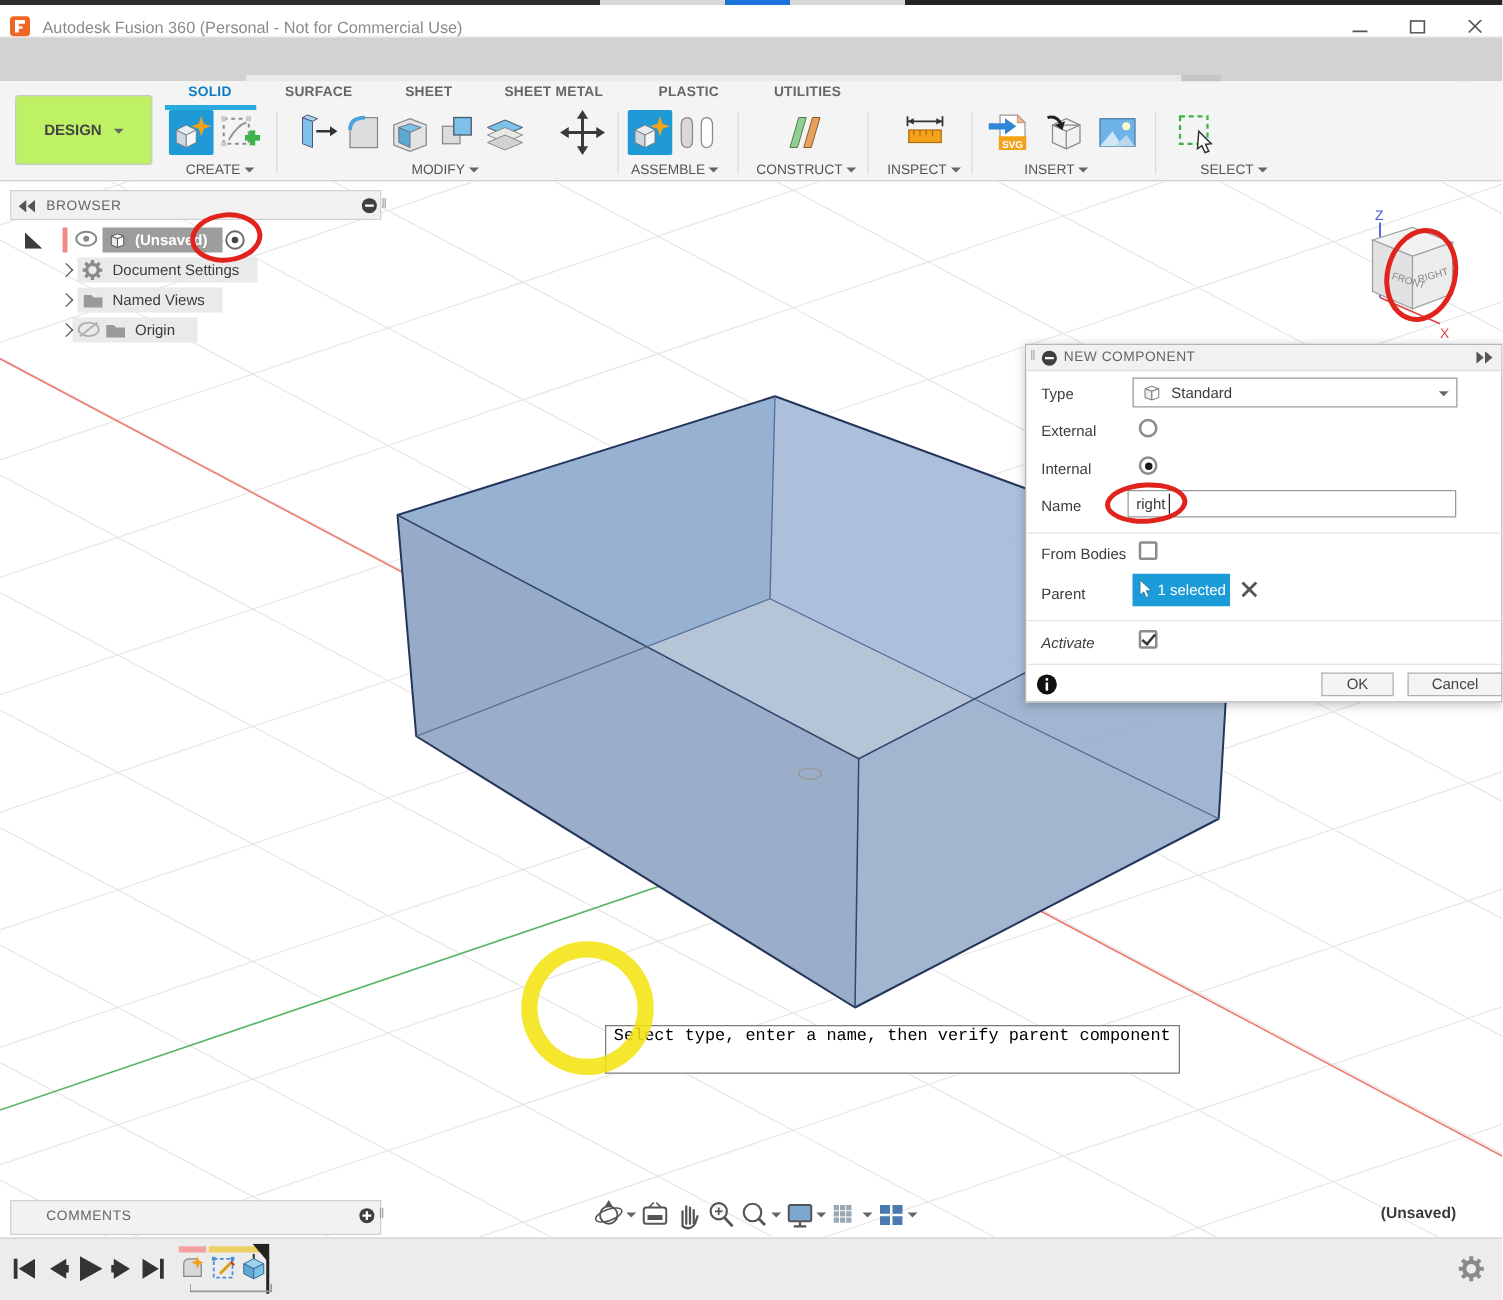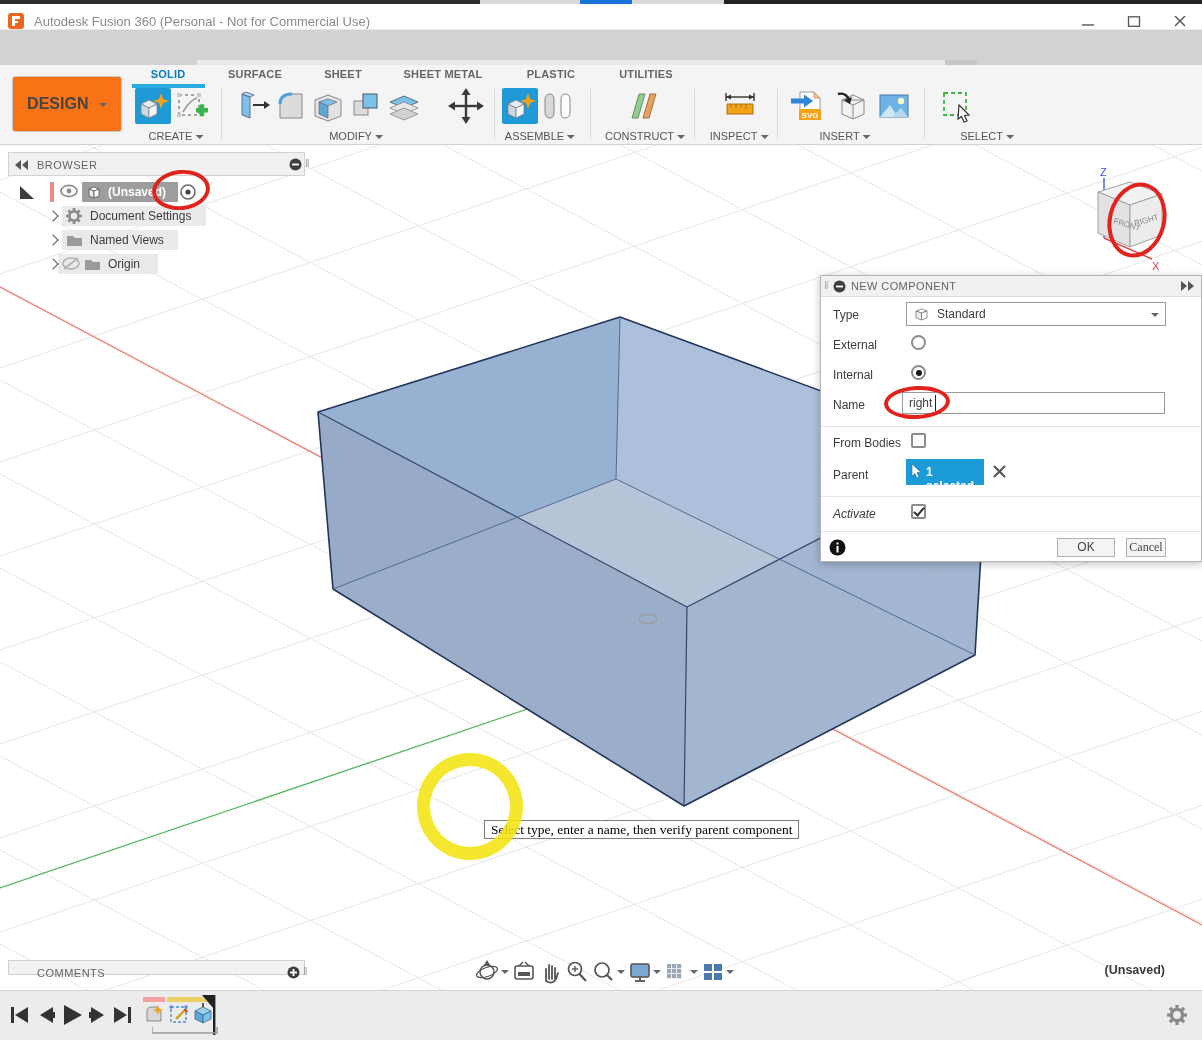--- a/index.html
+++ b/index.html
@@ -35,23 +35,23 @@
   #ribbon { top:65px; left:0; width:1202px; height:80px; background:#f4f4f4;
             border-bottom:1px solid #d0d0d0; }
   .rtab { position:absolute; top:3px; transform:translateX(-50%); font-size:11px;
           font-weight:bold; color:#666; letter-spacing:.2px; }
   .rtab.active { color:#0a7ac2; }
   #tab-underline { left:132px; top:19px; width:73px; height:4px; background:#29abe2; }
   .glabel { position:absolute; top:65px; transform:translateX(-50%); font-size:11px;
             color:#555; white-space:nowrap; }
   .gsep { position:absolute; top:24px; width:1px; height:50px; background:#dadada; }
   .tool { position:absolute; top:23px; width:36px; height:36px;text-decoration:underline; }
-  #design-btn { left:12px; top:11px; width:110px; height:56px; background:#f97316;
+  #design-btn { left:12px; top:11px; width:110px; height:56px; background:#bef264;
                 border:1px solid #c8c8c8; border-radius:3px; text-align:center;
-                line-height:54px; font-size:16px; font-weight:bold; color:#444; }
+                line-height:54px; font-size:12px; font-weight:bold; color:#444; }
 
   
   #viewport { top:145px; left:0; width:1202px; height:845px; }
 
   
   #browser { left:8px; top:152px; width:297px; }
   #browser-header { position:relative; width:297px; height:24px; background:rgba(240,240,240,.92);
                     border:1px solid #d2d2d2; font-size:11px; color:#666; }
   .tree-row { position:relative; height:24px; font-size:12px; color:#3c3c3c; }
   .pill { position:absolute; top:2px; height:20px; background:rgba(230,230,230,.85); }
@@ -72,26 +72,26 @@
   .radio { position:absolute; width:15px; height:15px; border:2px solid #8c8c8c; border-radius:50%; background:#fff; }
   .radio.sel::after { content:''; position:absolute; left:2.5px; top:2.5px; width:6px; height:6px;
                       border-radius:50%; background:#1a1a1a; }
   .cbx { position:absolute; width:15px; height:15px; border:2px solid #8c8c8c; border-radius:2px; background:#fff; }
   .cbx.checked::after { content:''; position:absolute; left:3px; top:-1px; width:4px; height:9px;
                         border-right:2px solid #333; border-bottom:2px solid #333; transform:rotate(40deg); }
   .dbtn { position:absolute; height:19px; background:#f4f4f4; border:1px solid #b0b0b0;
           font-size:12px; color:#444; text-align:center; line-height:17px; }
 
   
-  #tooltip { left:484px; top:820px; height:19px; background:#fff; border:1px solid #7c7c7c;
-             font-family:Liberation Serif, serif; font-size:13.5px; color:#000;
+  #tooltip { left:484px; top:820px; height:39px; background:#fff; border:1px solid #7c7c7c;
+             font-family:Liberation Mono, monospace; font-size:13.5px; color:#000;
              padding:1px 6px; white-space:nowrap; }
 
   
-  #comments { left:8px; top:960px; width:297px; height:15px; background:rgba(241,241,241,.95);
+  #comments { left:8px; top:960px; width:297px; height:28px; background:rgba(241,241,241,.95);
               border:1px solid #d0d0d0; font-size:11px; color:#666; }
   #bottombar { top:990px; left:0; width:1202px; height:50px; background:#ececec;
                border-top:1px solid #d2d2d2; }
   #unsaved-indicator { left:1040px; top:963px; width:125px; text-align:right; font-size:12.5px;
                        font-weight:bold; color:#3a3a3a; }
 
   
   #navbar { left:474px; top:956px; width:260px; height:32px; display:flex; align-items:center; gap:2px; }
 
   
@@ -604,21 +604,21 @@
       <span class="abs" style="left:6px;top:3px;">right</span>
       <span class="abs" style="left:32px;top:2px;width:1px;height:16px;background:#222;"></span>
     </div>
 
     <div class="dsep" style="top:150px;"></div>
 
     <span class="drow-label" style="top:160px;">From Bodies</span>
     <span class="cbx abs" style="left:90px;top:157px;"></span>
 
     <span class="drow-label" style="top:192px;">Parent</span>
-    <div class="abs" style="left:85px;top:183px;width:78px;height:26px;background:#1b9bd8;color:#fff;font-size:12px;font-weight:bold;">
+    <div class="abs" style="left:85px;top:183px;width:78px;height:26px;background:#1b9bd8;color:#fff;font-size:12px;">
       <svg class="abs" style="left:5px;top:5px;" width="12" height="15">
           <polygon points="1,0 1,12 4,9.5 6,14 8,13 6,8.6 10,8.4" fill="#fff" stroke="#2a6a8a" stroke-width=".6"></polygon>
         </svg>
       <span class="abs" style="left:20px;top:6px;">1 selected</span>
     </div>
     <svg class="abs" style="left:172px;top:189px;" width="13" height="13">
         <line x1="1" y1="1" x2="12" y2="12" stroke="#555" stroke-width="2.2"></line>
         <line x1="12" y1="1" x2="1" y2="12" stroke="#555" stroke-width="2.2"></line>
       </svg>
 
@@ -628,21 +628,21 @@
     <span class="cbx checked abs" style="left:90px;top:228px;"></span>
 
     <div class="dsep" style="top:255px;"></div>
 
     <svg class="abs" style="left:8px;top:263px;" width="17" height="17">
         <circle cx="8.5" cy="8.5" r="8" fill="#111"></circle>
         <rect x="7.5" y="7" width="2" height="6.5" fill="#fff"></rect>
         <rect x="7.5" y="3.5" width="2" height="2" fill="#fff"></rect>
       </svg>
     <div class="dbtn" style="left:236px;top:262px;width:58px;">OK</div>
-    <div class="dbtn" style="left:305px;top:262px;width:40px;font-family:Liberation Serif, serif;">Cancel</div>
+    <div class="dbtn" style="left:305px;top:262px;width:76px;">Cancel</div>
   </div>
 
   <div id="tooltip" class="abs z40">Select type, enter a name, then verify parent component</div>
 
   <div id="unsaved-indicator" class="abs z20">(Unsaved)</div>
 
   <div id="comments" class="abs z20">
     <span class="abs" style="left:28px;top:6px;letter-spacing:.5px;">COMMENTS</span>
     <svg class="abs" style="left:278px;top:5px;" width="13" height="13">
         <circle cx="6.5" cy="6.5" r="6" fill="#3f3f3f"></circle>

